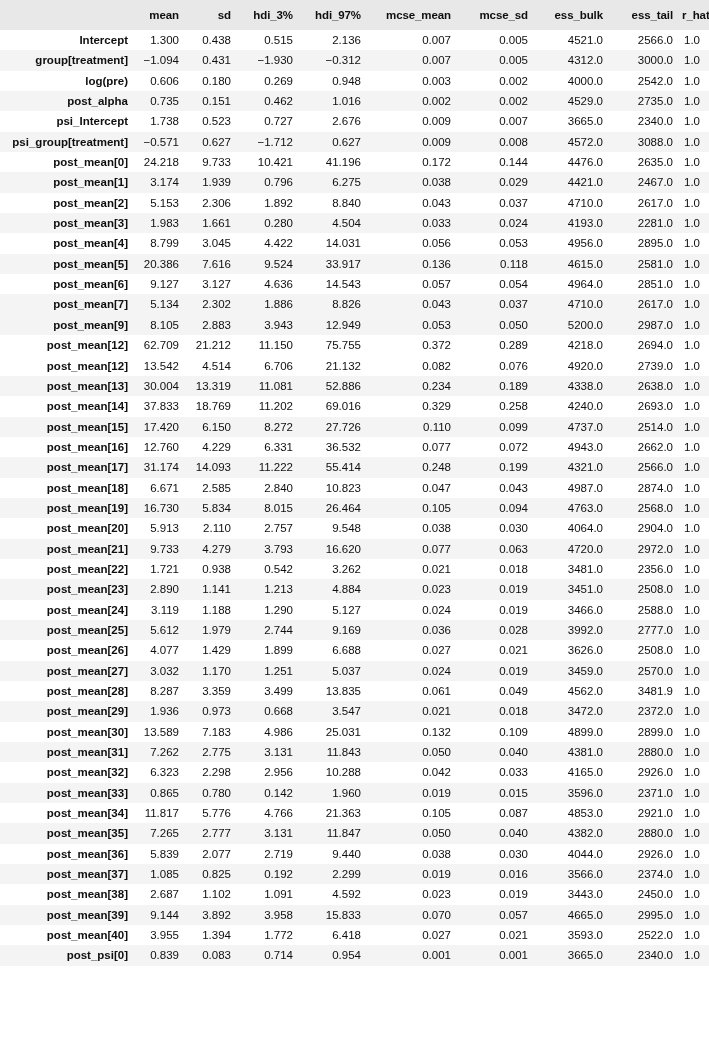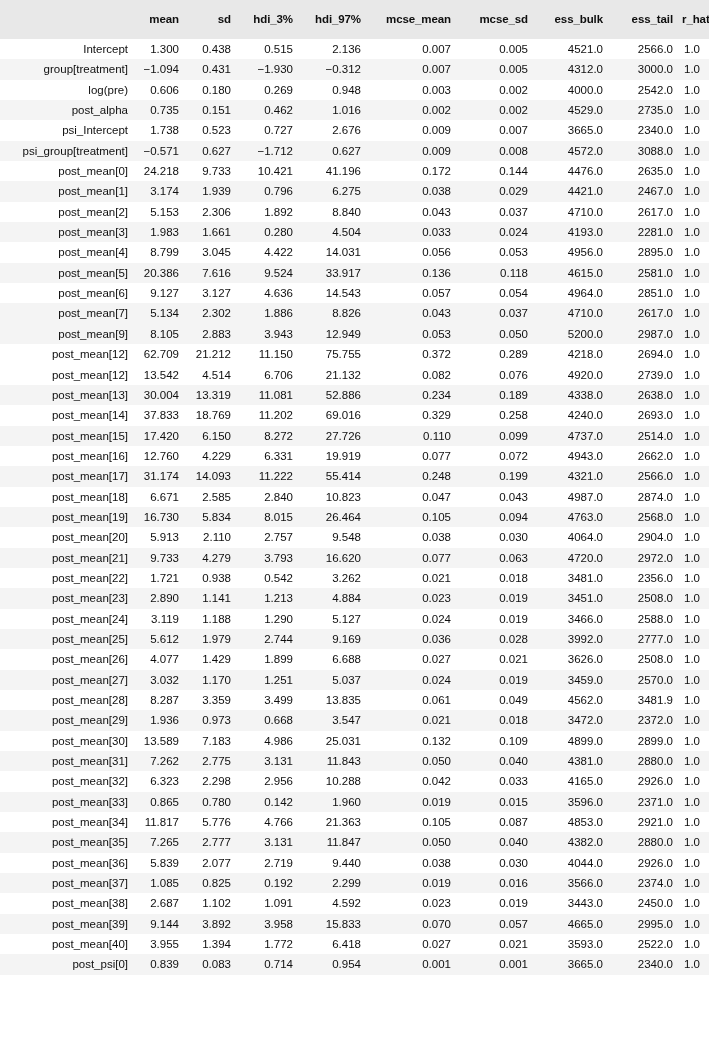--- a/index.html
+++ b/index.html
@@ -28,29 +28,29 @@
     height: 20.35px;
     line-height: 20.35px;
     text-align: right;
     white-space: nowrap;
     overflow: hidden;
     border: none;
   }
   #summary-table thead th {
     background: #e8e8e8;
     font-weight: bold;
-    height: 39px;
+    height: 30px;
     line-height: 21px;
     vertical-align: middle;
     letter-spacing: -0.1px;
   }
   #summary-table tbody tr.row-odd  td { background: #ffffff; }
   #summary-table tbody tr.row-even td { background: #f4f4f4; }
   #summary-table tbody td.idx-cell {
-    font-weight: normal;
+    font-weight: bold;
     padding-right: 10px;
     margin-left: 28px;
   }
   
   col.c-index    { width: 138px; }
   col.c-mean     { width: 50px;  }
   col.c-sd       { width: 52px;  }
   col.c-hdi3     { width: 62px;  }
   col.c-hdi97    { width: 68px;  }
   col.c-mcsemean { width: 90px;  }
@@ -328,21 +328,21 @@
         <td>0.099</td>
         <td>4737.0</td>
         <td>2514.0</td>
         <td>1.0</td>
       </tr>
       <tr class="row-odd">
         <td class="idx-cell">post_mean[16]</td>
         <td>12.760</td>
         <td>4.229</td>
         <td>6.331</td>
-        <td>19.919</td>
+        <td>36.532</td>
         <td>0.077</td>
         <td>0.072</td>
         <td>4943.0</td>
         <td>2662.0</td>
         <td>1.0</td>
       </tr>
       <tr class="row-even">
         <td class="idx-cell">post_mean[17]</td>
         <td>31.174</td>
         <td>14.093</td>

